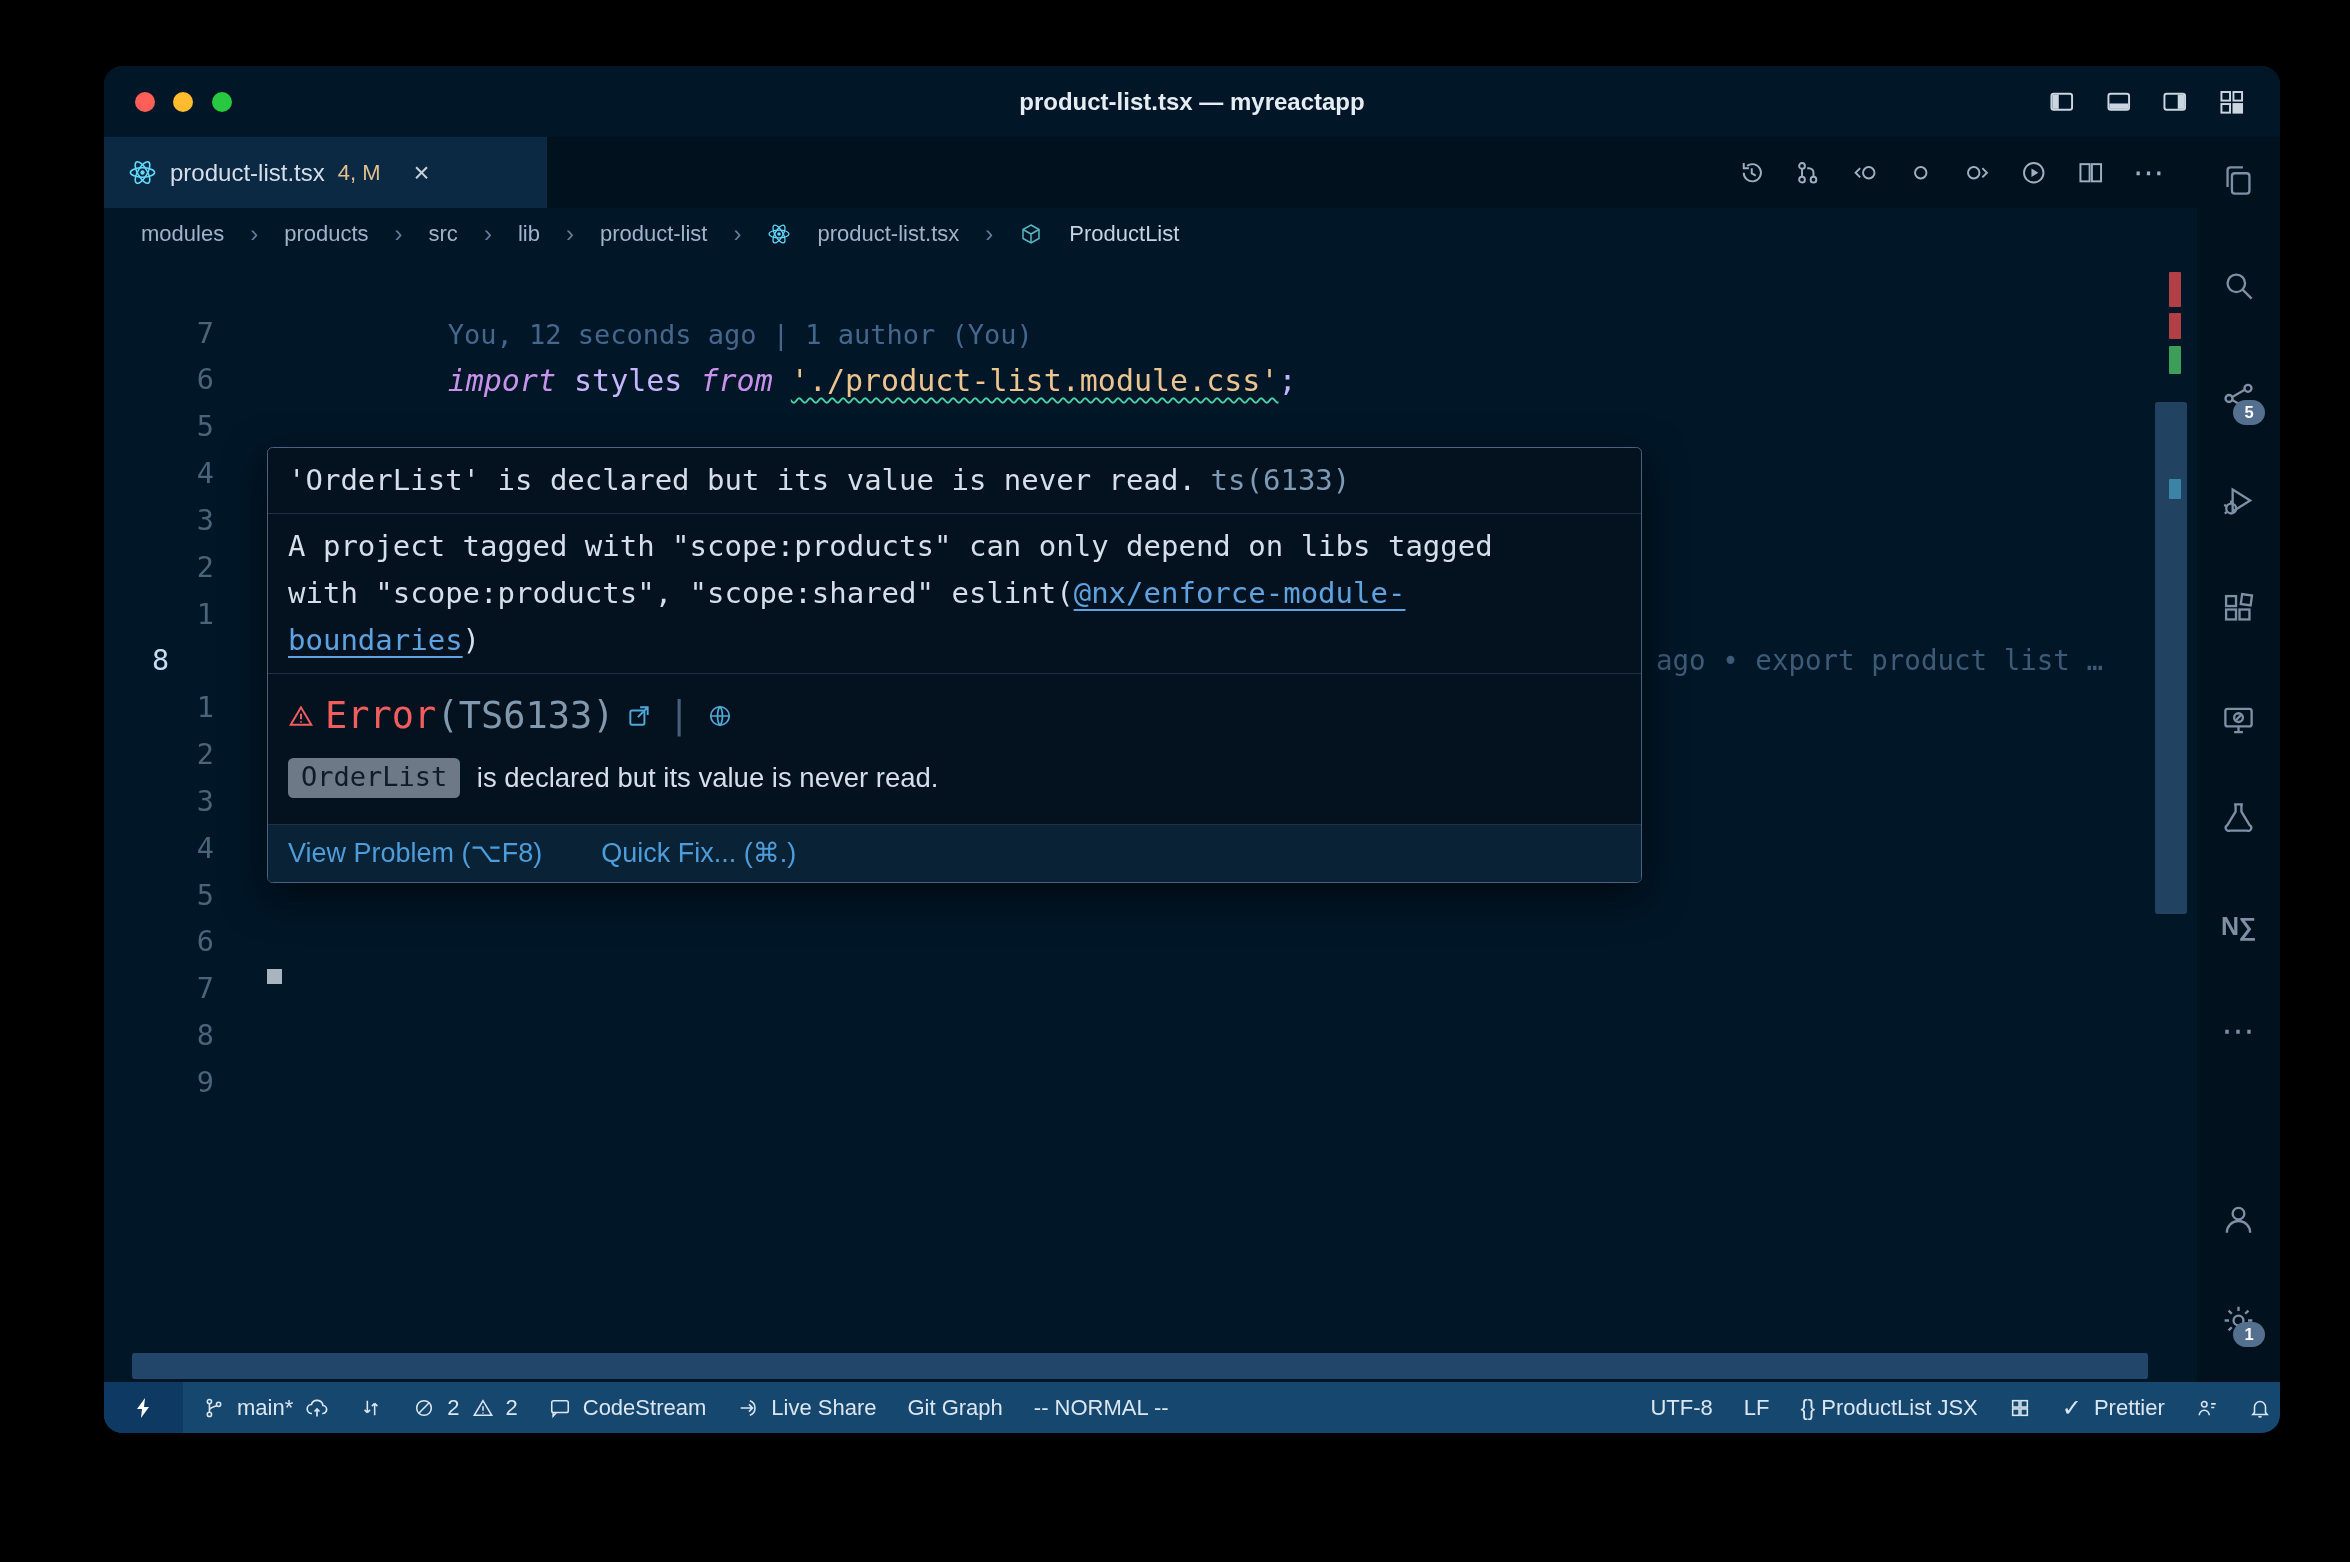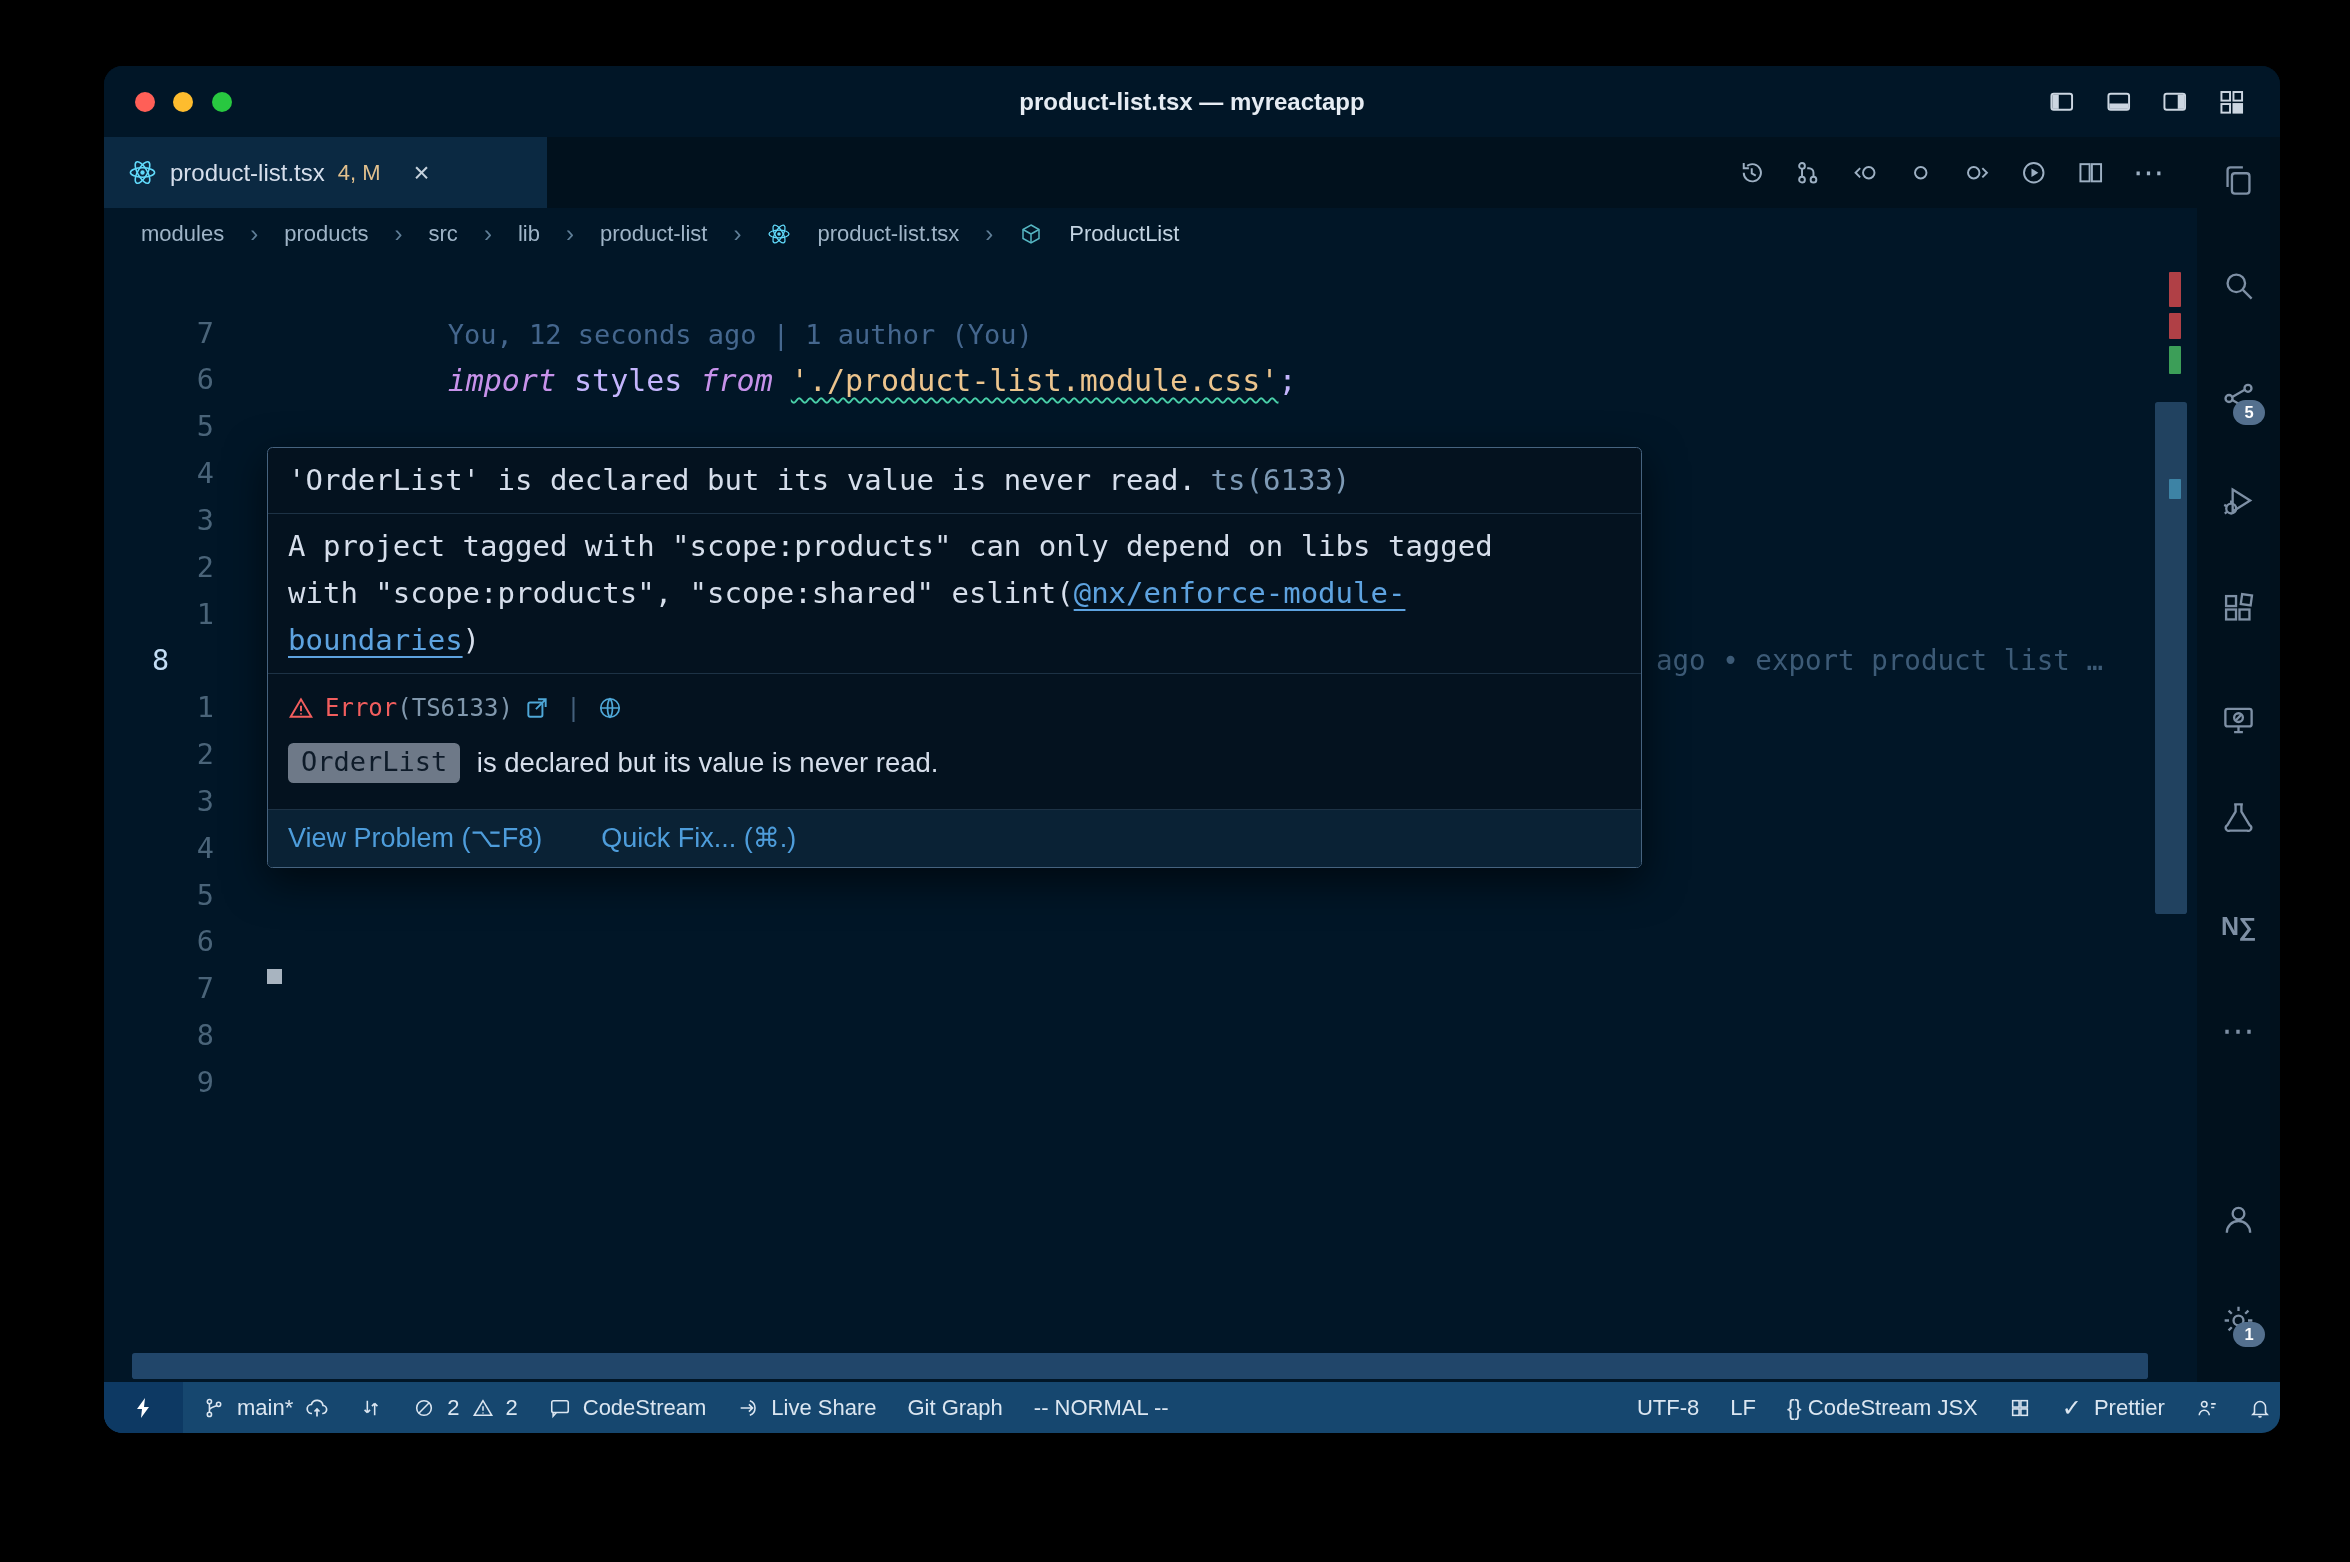--- a/index.html
+++ b/index.html
@@ -45,21 +45,21 @@
   .blame{color:#45678e;font-size:27px;}
   .inline-blame{color:#3d5b77;font-size:27.5px;}
   
   .hover{position:absolute;left:163px;top:187px;width:1375px;background:#04121f;border:1.8px solid #46637f;
          border-radius:5.5px;z-index:6;font-size:29px;color:#d6deeb;box-shadow:0 13px 42px rgba(0,0,0,.6);
          box-sizing:border-box;}
   .h-row1{padding:13px 20px;line-height:39px;border-bottom:1.8px solid #1d3245;}
   .h-code{color:#7e9ab5;margin-left:14.7px;}
   .h-para{padding:9.2px 20px;line-height:47px;border-bottom:1.8px solid #1d3245;}
   .h-link{color:#5ea3e0;text-decoration:underline;text-underline-offset:5.5px;}
-  .h-error{padding:20px 20px 5.5px;display:flex;align-items:center;gap:11px;color:#8198ad;font-size:24px;}
+  .h-error{padding:20px 20px 5.5px;display:flex;align-items:center;gap:11px;color:#8198ad;font-size:37px;}
   .h-err-label{color:#f25e5e;}
   .h-pipe{color:#44607c;margin:0 5.5px;}
   .h-chip-row{padding:14.7px 20px 26px;display:flex;align-items:center;gap:16.5px;border-bottom:1.8px solid #1d3245;
               font-family:"Liberation Sans",sans-serif;font-size:27.5px;color:#d6deeb;}
   .chip{background:#6e7988;color:#0e1b29;font-family:"DejaVu Sans Mono",monospace;font-size:27px;
         padding:3.7px 13px 5.5px;border-radius:5.5px;}
   .h-module{padding:13px 20px;line-height:47px;border-bottom:1.8px solid #1d3245;}
   .h-actions{padding:11px 20px;background:#0a2235;display:flex;gap:59px;
              font-family:"Liberation Sans",sans-serif;font-size:27px;color:#4e9ddb;line-height:35px;
              border-radius:0 0 3.7px 3.7px;}
@@ -468,21 +468,21 @@
     </div>
     <div class="sb-spacer"></div>
     <div class="sb-right">
       <div class="sb-item">
           <span>UTF-8</span>
         </div>
       <div class="sb-item">
           <span>LF</span>
         </div>
       <div class="sb-item">
-          <span>{} CodeStream JSX</span>
+          <span>{} ProductList JSX</span>
         </div>
       <div class="sb-item">
         <span class="icon">
           <svg width="22" height="22" viewBox="0 0 24 24" fill="none" stroke="currentColor" stroke-width="1.7">
               <rect x="4" y="4" width="7" height="7"></rect>
               <rect x="13" y="4" width="7" height="7"></rect>
               <rect x="4" y="13" width="7" height="7"></rect>
               <rect x="13" y="13" width="7" height="7"></rect>
             </svg>
           </span>

